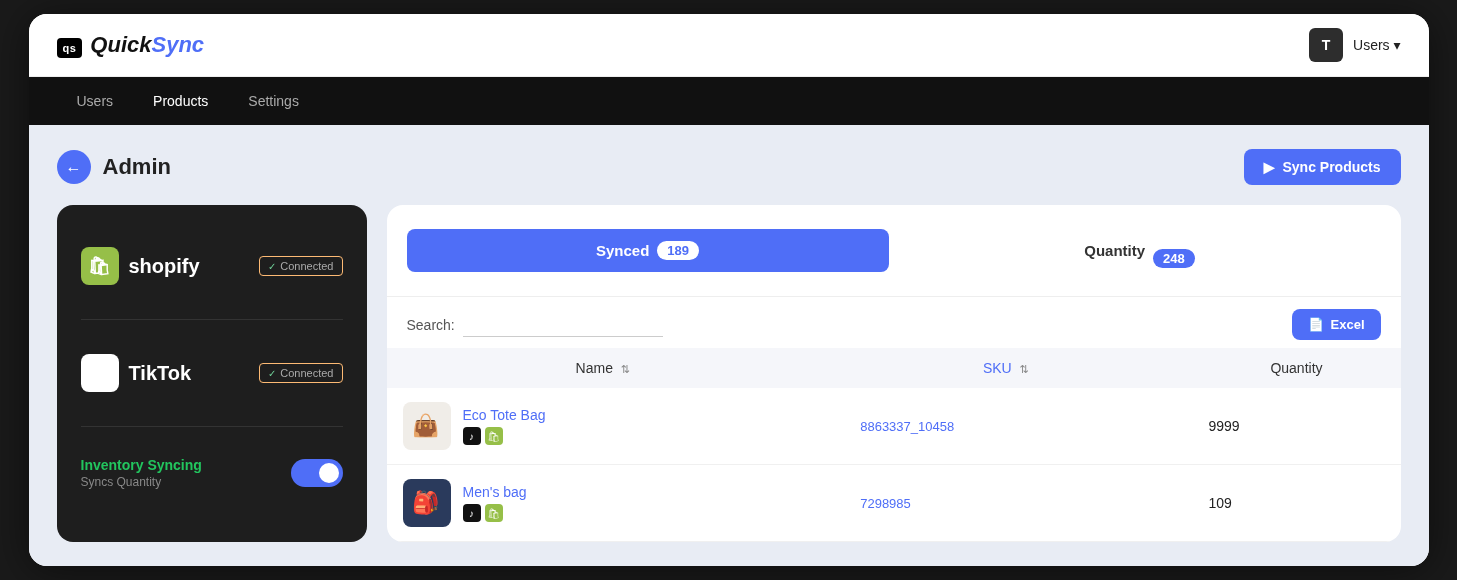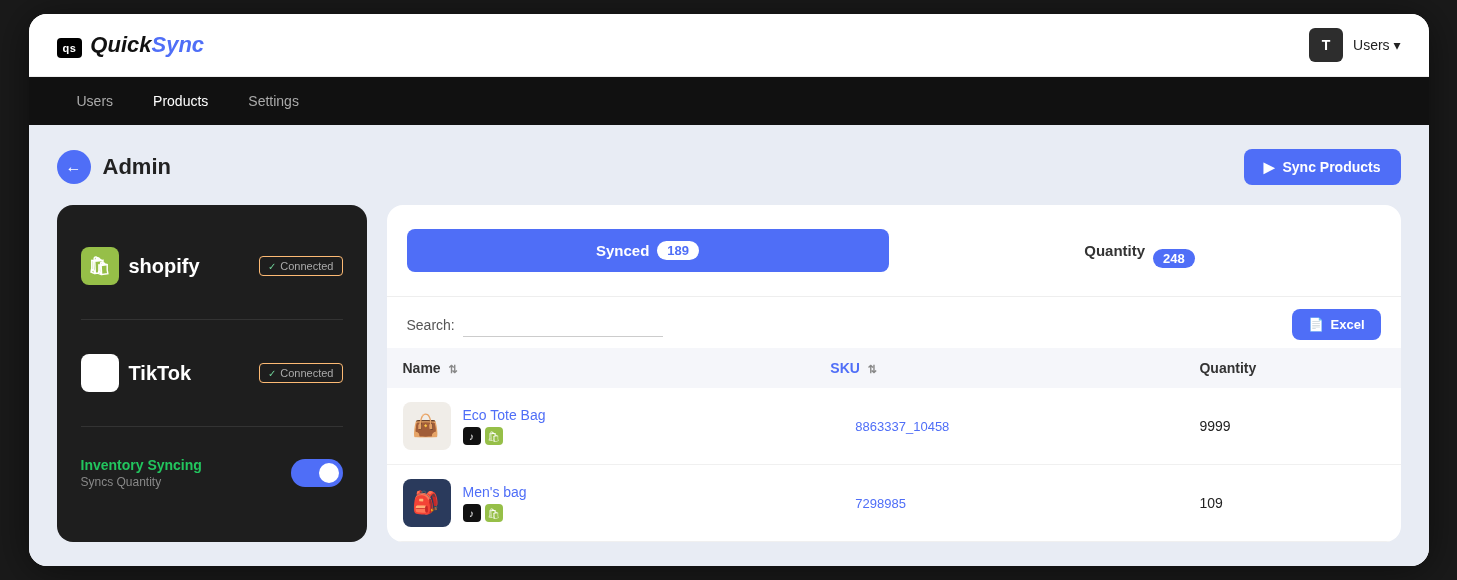--- a/index.html
+++ b/index.html
@@ -310,22 +310,22 @@
     .product-table {
       width: 100%;
       border-collapse: collapse;
       font-size: 14px;
     }
     .product-table thead tr {
       background: #f5f6fa;
     }
     .product-table th {
       padding: 12px 16px;
-      text-align: left;
-      font-weight: 700;
+      text-align: center;
+      font-weight: 400;
       color: #333;
       font-size: 14px;
     }
     .product-table th.sku-col { color: #4f6ef7; }
     .product-table td {
       padding: 14px 16px;
       border-bottom: 1px solid #f0f0f0;
       vertical-align: middle;
     }
     .sort-icon { color: #888; font-size: 11px; margin-left: 4px; }

